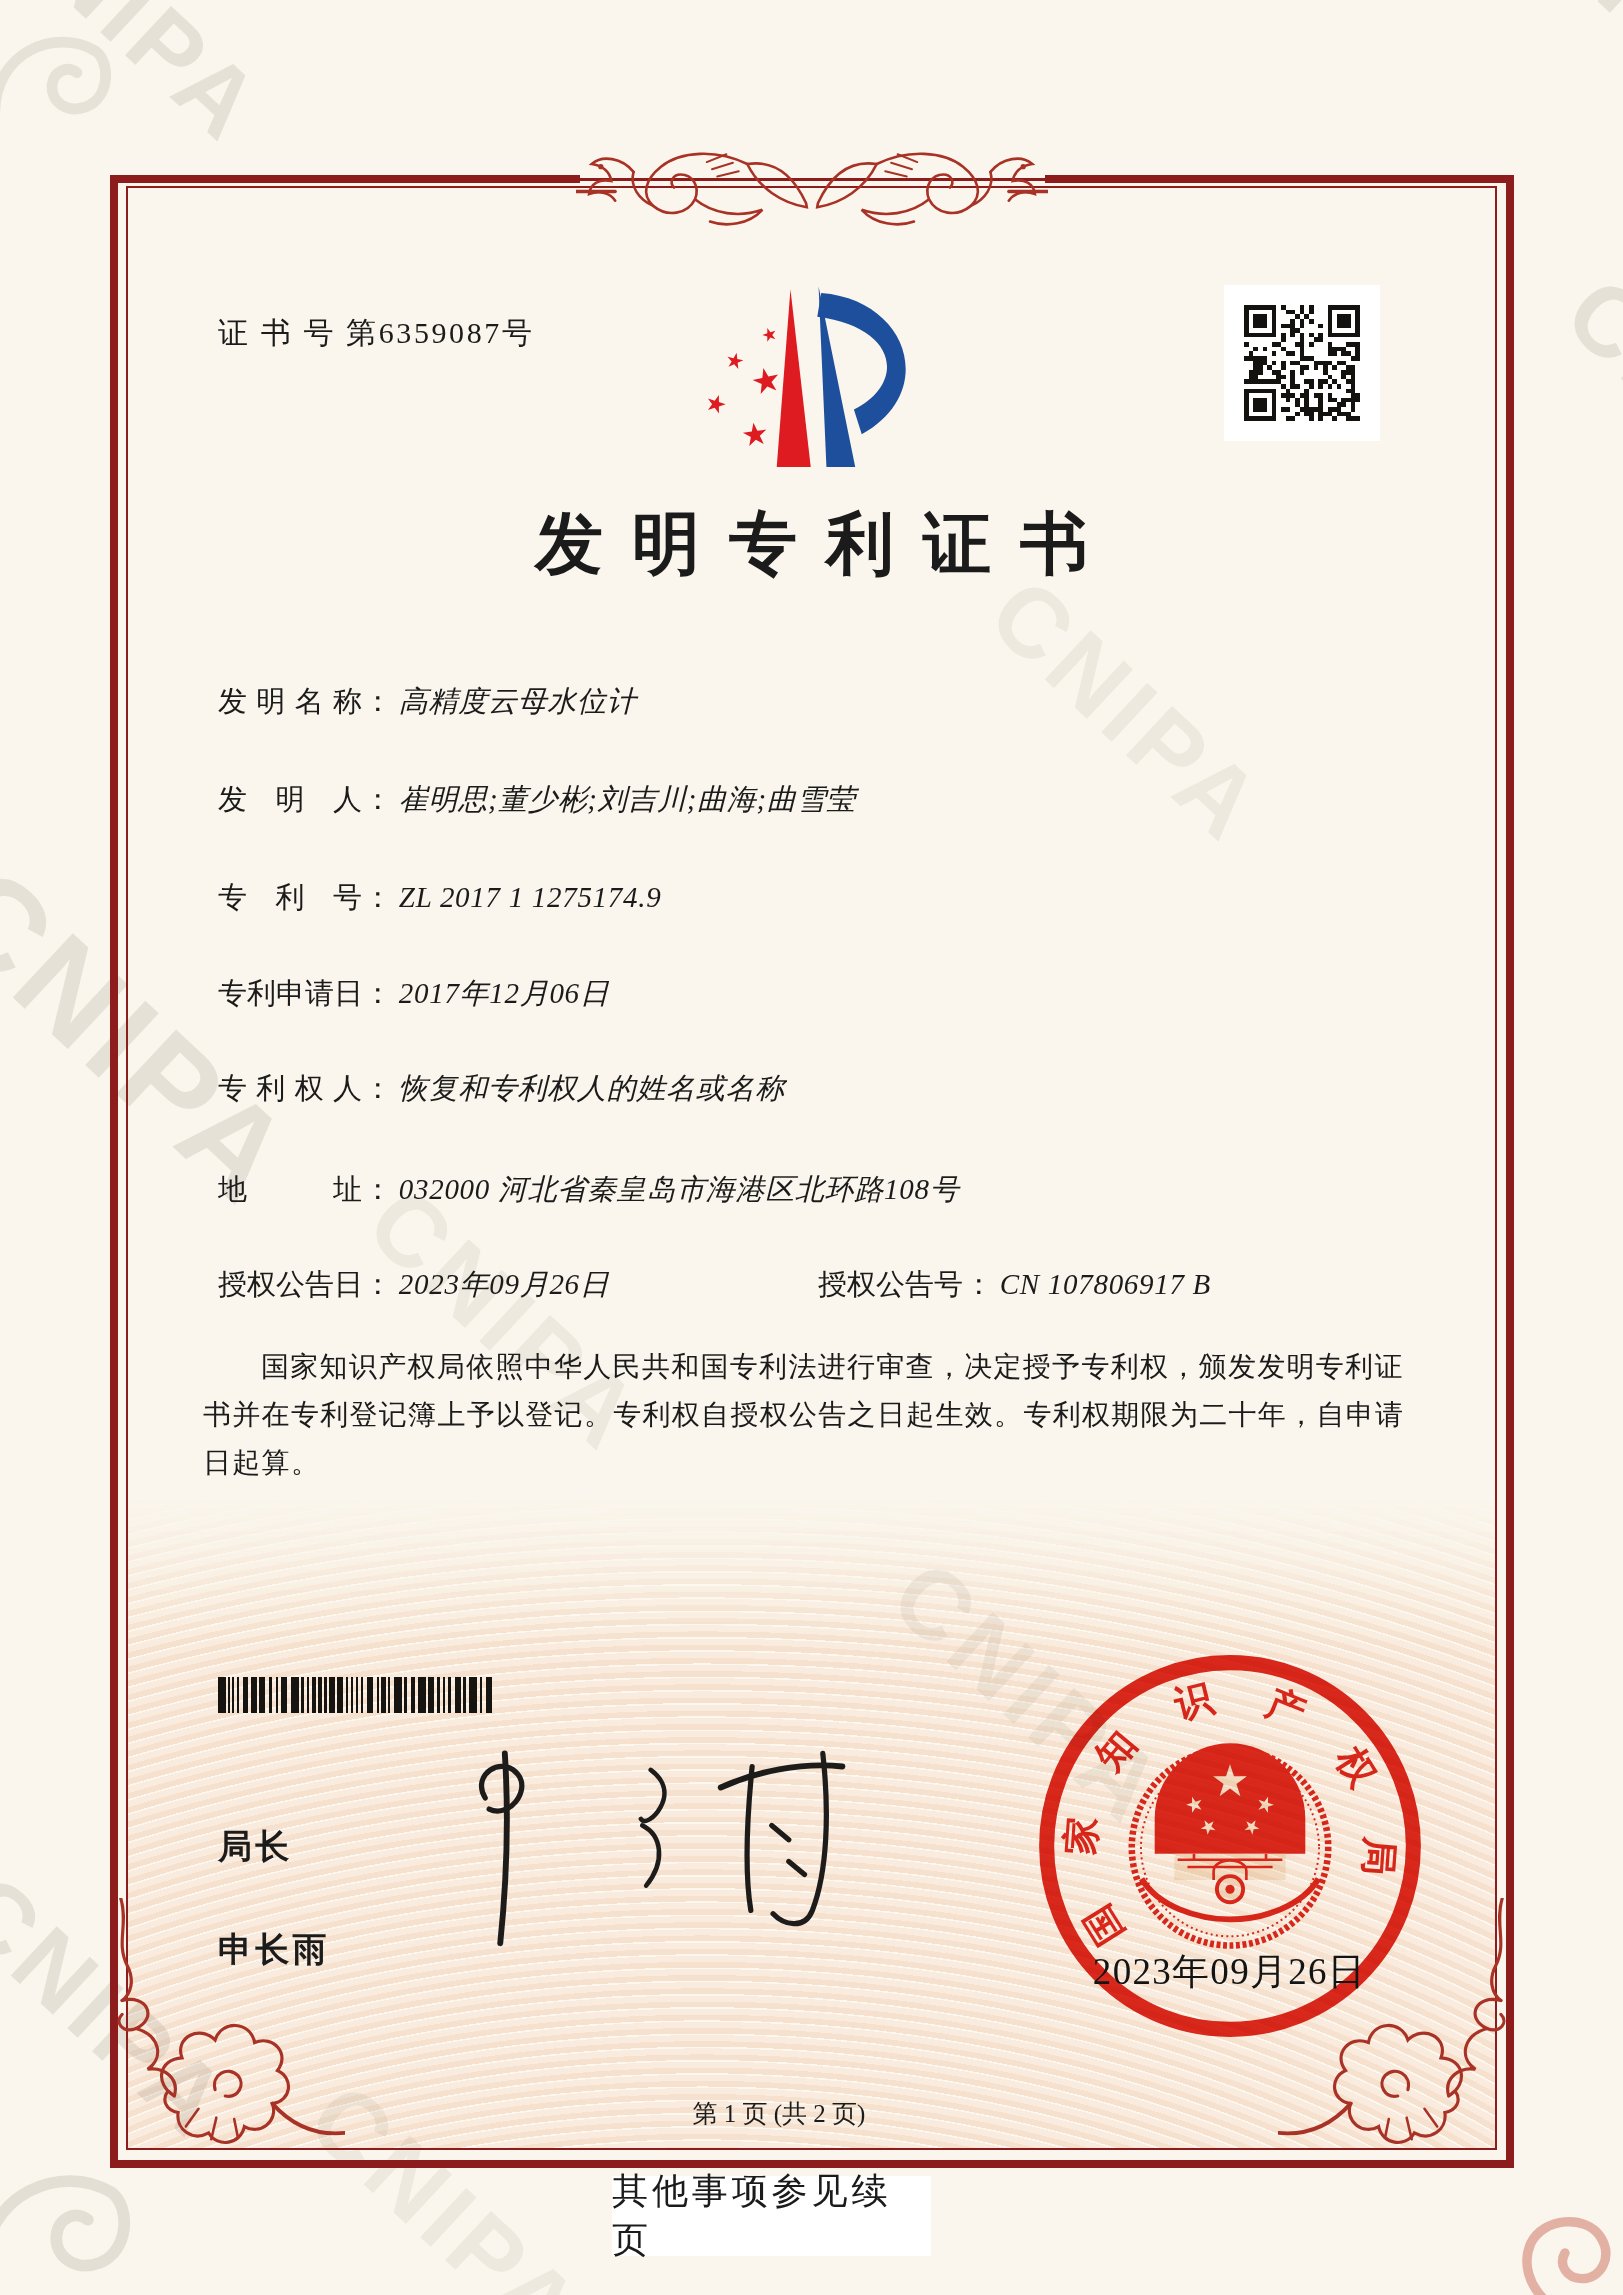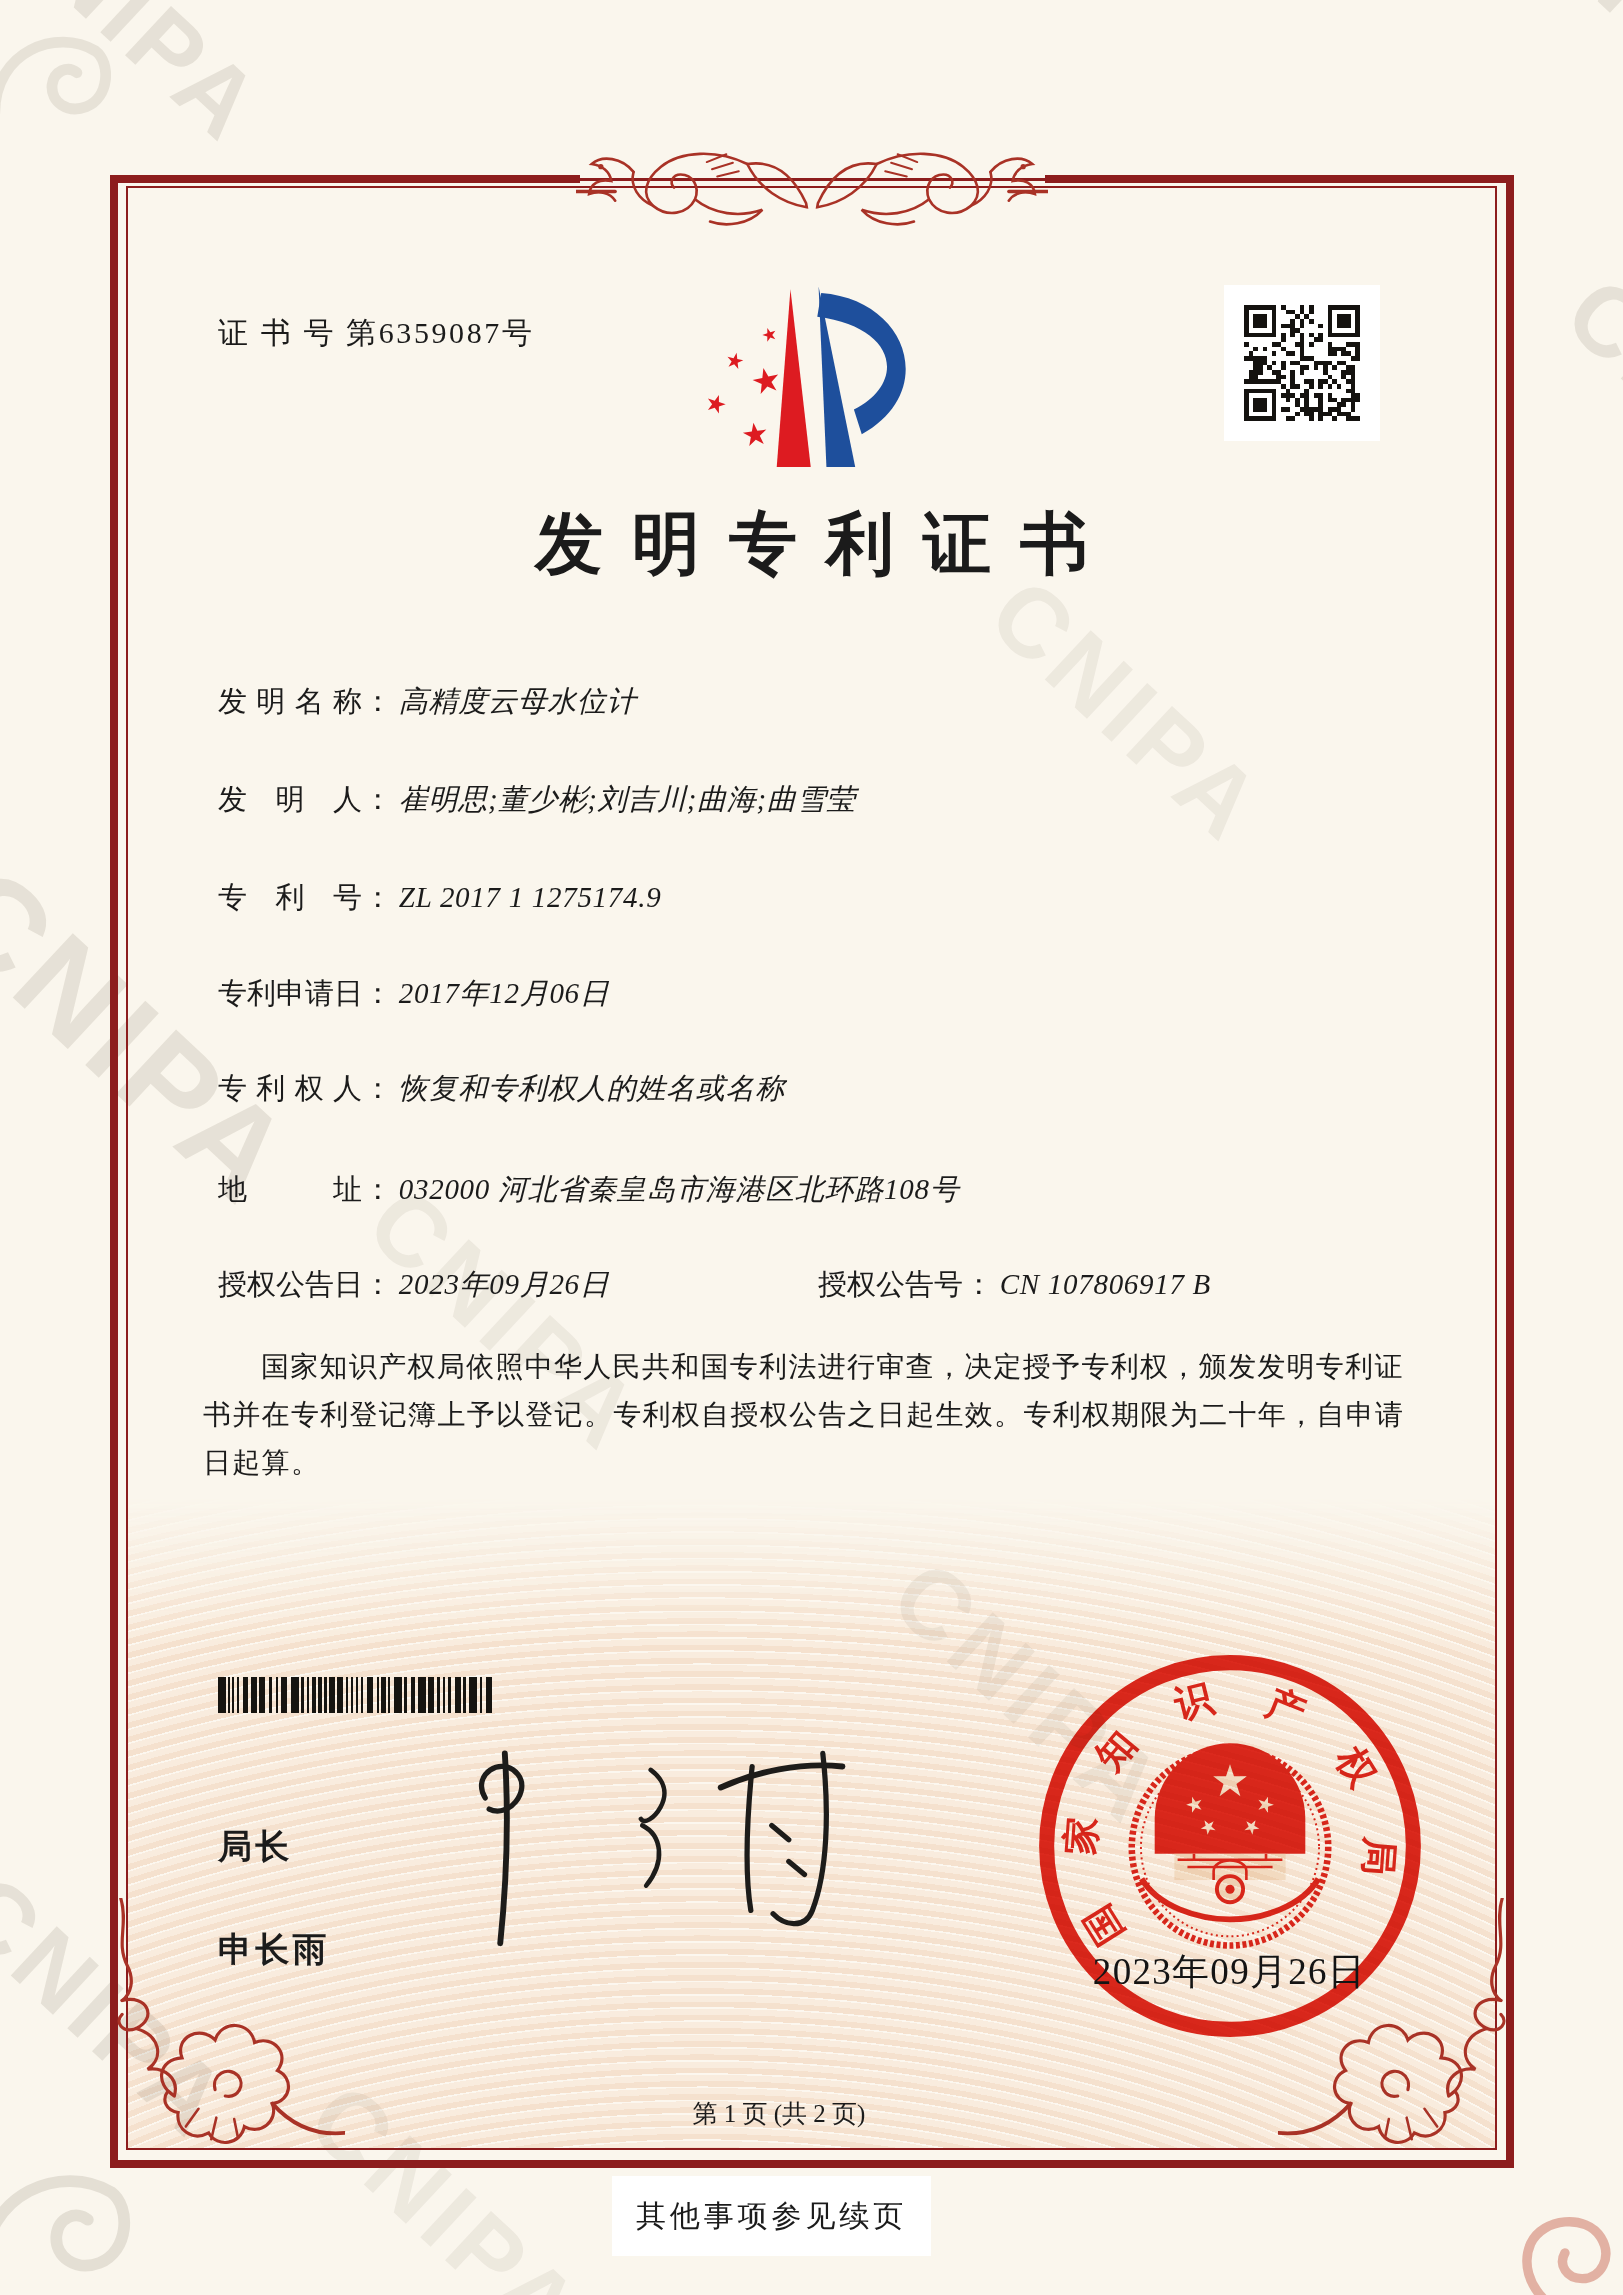--- a/index.html
+++ b/index.html
@@ -53,21 +53,21 @@
   
   #seal{left:1027px;top:1643px;width:406px;height:406px;z-index:6;mix-blend-mode:multiply;opacity:.96;}
   #seal text{font-family:"Liberation Serif","DejaVu Serif",serif;font-weight:700;font-size:58px;
              fill:#dd2114;text-anchor:middle;dominant-baseline:central;}
   #seal-date{left:1033px;top:1947px;width:393px;text-align:center;font-size:37px;
              letter-spacing:1.3px;color:#141414;z-index:7;}
   
   #page-indicator{left:589px;top:2097px;width:380px;text-align:center;font-size:25px;z-index:5;}
   #cont-box{left:612px;top:2176px;width:319px;height:80px;background:#ffffff;z-index:5;
             display:flex;align-items:center;justify-content:center;}
-  #cont-box span{font-size:30px;letter-spacing:3.9px;}
+  #cont-box span{font-size:36px;letter-spacing:3.9px;}
   
   .orn{z-index:4;}
   .orn path,.orn line{stroke:#a93226;fill:none;stroke-linecap:round;}
   .ghost path{stroke-linecap:round;fill:none;}
 </style>
 </head>
 <body>
 
 <div id="page">
 

